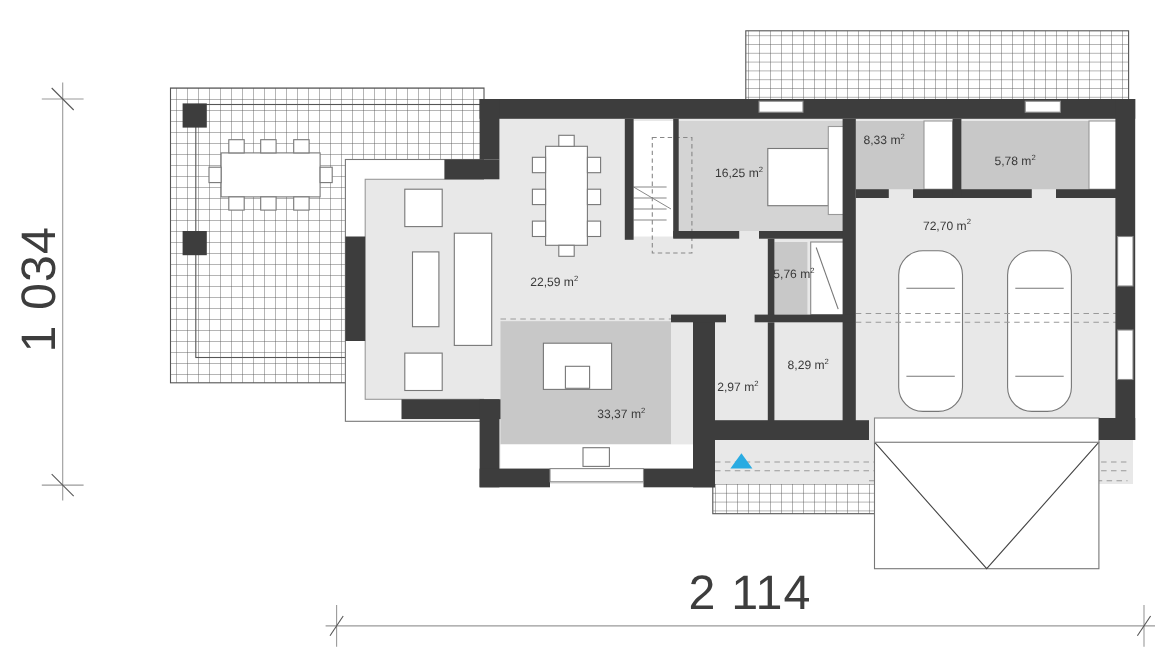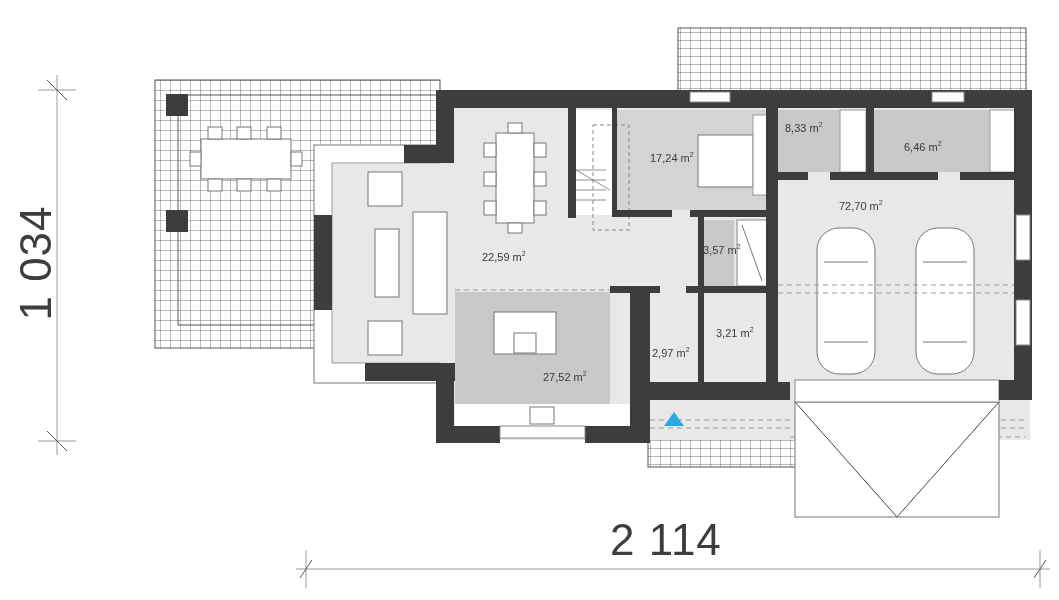--- a/index.html
+++ b/index.html
@@ -171,23 +171,23 @@
     <rect x="932" y="92" width="32" height="10"></rect>
     <rect x="500" y="426" width="85" height="12"></rect>
     <rect x="1016" y="215" width="14" height="45"></rect>
     <rect x="1016" y="300" width="14" height="45"></rect>
   </g>
 
   <polygon points="674,412 664,426 684,426" fill="#29abe2"></polygon>
 </svg>
 
 <div class="dim-text dim-vert" style="left:-34px; top:238px; width:140px; text-align:center;">1 034</div>
-<div class="dim-text" style="left:610px; top:515px;">2 114</div>
+<div class="dim-text" style="left:626px; top:515px;">2 114</div>
 
 <div class="area-label" style="left:482px; top:250px;"><span>22,59</span> <span>m</span><sup>2</sup></div>
-<div class="area-label" style="left:650px; top:151px;"><span>17,24</span> <span>m</span><sup>2</sup></div>
-<div class="area-label" style="left:703px; top:243px;"><span>3,57</span> <span>m</span><sup>2</sup></div>
-<div class="area-label" style="left:543px; top:370px;"><span>27,52</span> <span>m</span><sup>2</sup></div>
+<div class="area-label" style="left:650px; top:151px;"><span>16,25</span> <span>m</span><sup>2</sup></div>
+<div class="area-label" style="left:703px; top:243px;"><span>5,76</span> <span>m</span><sup>2</sup></div>
+<div class="area-label" style="left:543px; top:370px;"><span>33,37</span> <span>m</span><sup>2</sup></div>
 <div class="area-label" style="left:652px; top:346px;"><span>2,97</span> <span>m</span><sup>2</sup></div>
-<div class="area-label" style="left:716px; top:326px;"><span>3,21</span> <span>m</span><sup>2</sup></div>
+<div class="area-label" style="left:716px; top:326px;"><span>8,29</span> <span>m</span><sup>2</sup></div>
 <div class="area-label" style="left:785px; top:121px;"><span>8,33</span> <span>m</span><sup>2</sup></div>
-<div class="area-label" style="left:904px; top:140px;"><span>6,46</span> <span>m</span><sup>2</sup></div>
+<div class="area-label" style="left:904px; top:140px;"><span>5,78</span> <span>m</span><sup>2</sup></div>
 <div class="area-label" style="left:839px; top:199px;"><span>72,70</span> <span>m</span><sup>2</sup></div>
 
 </body></html>

